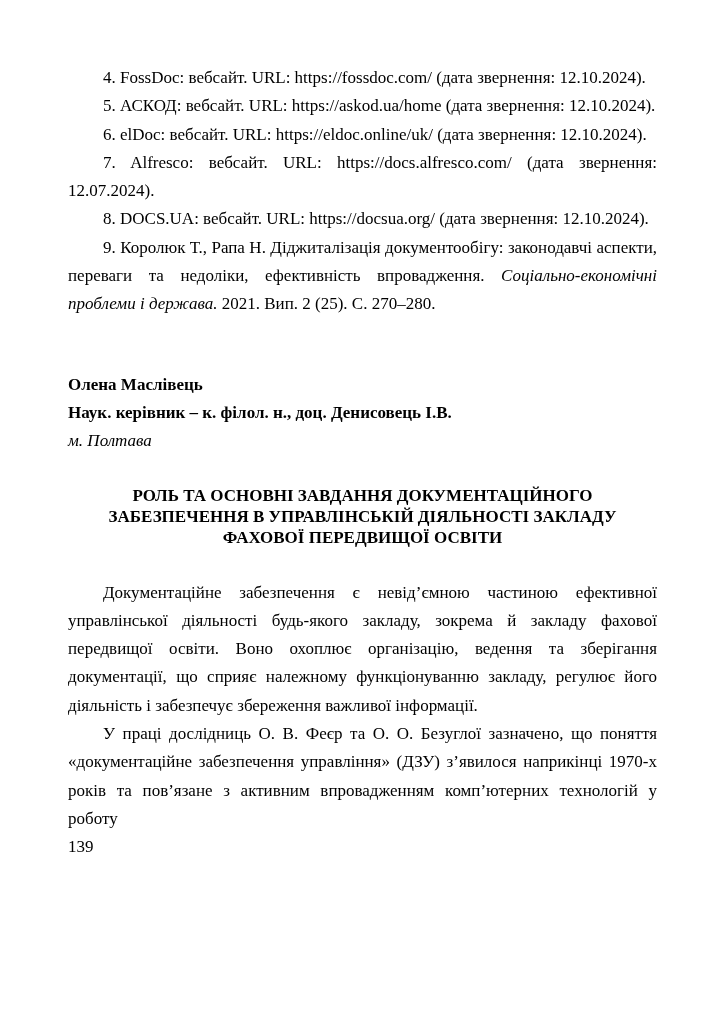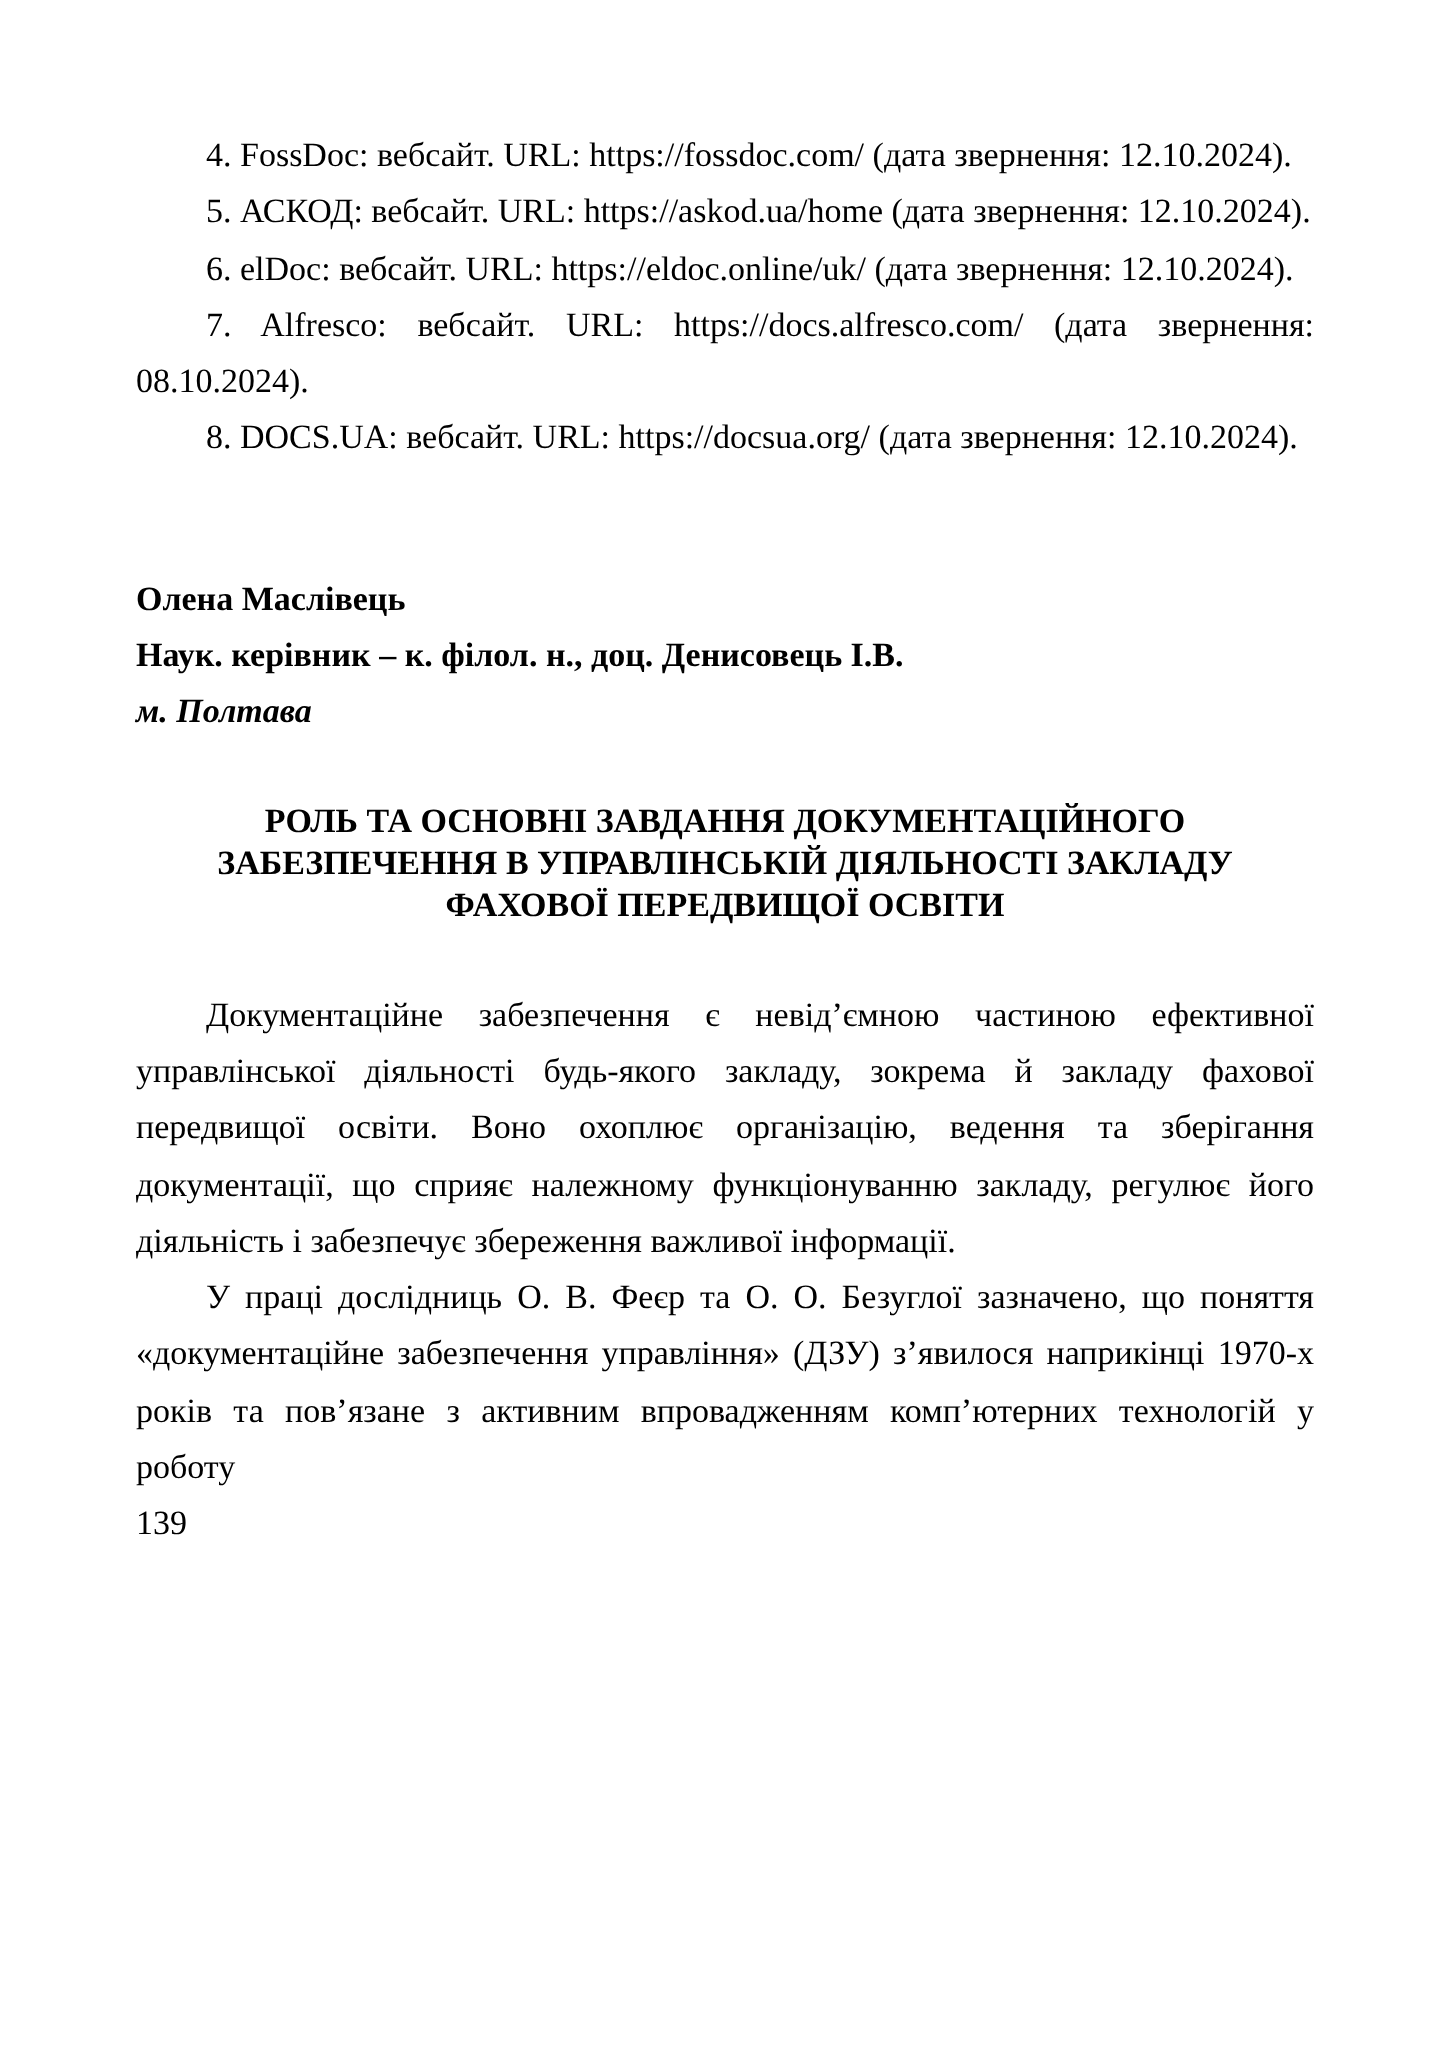--- a/index.html
+++ b/index.html
@@ -34,21 +34,21 @@
   .author-block p {
     margin: 0;
     text-align: left;
   }
   .author-block .author,
   .author-block .supervisor {
     font-weight: bold;
   }
   .author-block .city {
     font-style: italic;
-    font-weight: bold;
+    font-weight: normal;
   }
   .title {
     margin: 29px 0 0 0;
     font-size: 17px;
     line-height: 21px;
     font-weight: bold;
     text-align: center;
   }
   .article-body {
     margin-top: 31px;
@@ -65,22 +65,23 @@
 </style>
 </head>
 <body>
 
 <div class="page">
 
   <section class="references">
     <p>4. FossDoc: вебсайт. URL: https://fossdoc.com/ (дата звернення: 12.10.2024).</p>
     <p>5. АСКОД: вебсайт. URL: https://askod.ua/home (дата звернення: 12.10.2024).</p>
     <p>6. elDoc: вебсайт. URL: https://eldoc.online/uk/ (дата звернення: 12.10.2024).</p>
-    <p>7. Alfresco: вебсайт. URL: https://docs.alfresco.com/ (дата звернення: 08.10.2024).</p>
+    <p>7. Alfresco: вебсайт. URL: https://docs.alfresco.com/ (дата звернення: 12.07.2024).</p>
     <p>8. DOCS.UA: вебсайт. URL: https://docsua.org/ (дата звернення: 12.10.2024).</p>
+    <p><span>9. Королюк Т., Рапа Н. Діджиталізація документообігу: законодавчі аспекти, переваги та недоліки, ефективність впровадження. </span><span class="journal-italic">Соціально-економічні проблеми і держава.</span><span> 2021. Вип. 2 (25). С. 270–280.</span></p>
   </section>
 
   <section class="author-block">
     <p class="author">Олена Маслівець</p>
     <p class="supervisor">Наук. керівник – к. філол. н., доц. Денисовець І.В.</p>
     <p class="city">м. Полтава</p>
   </section>
 
   <h1 class="title">РОЛЬ ТА ОСНОВНІ ЗАВДАННЯ ДОКУМЕНТАЦІЙНОГО ЗАБЕЗПЕЧЕННЯ В УПРАВЛІНСЬКІЙ ДІЯЛЬНОСТІ ЗАКЛАДУ ФАХОВОЇ ПЕРЕДВИЩОЇ ОСВІТИ</h1>
 

